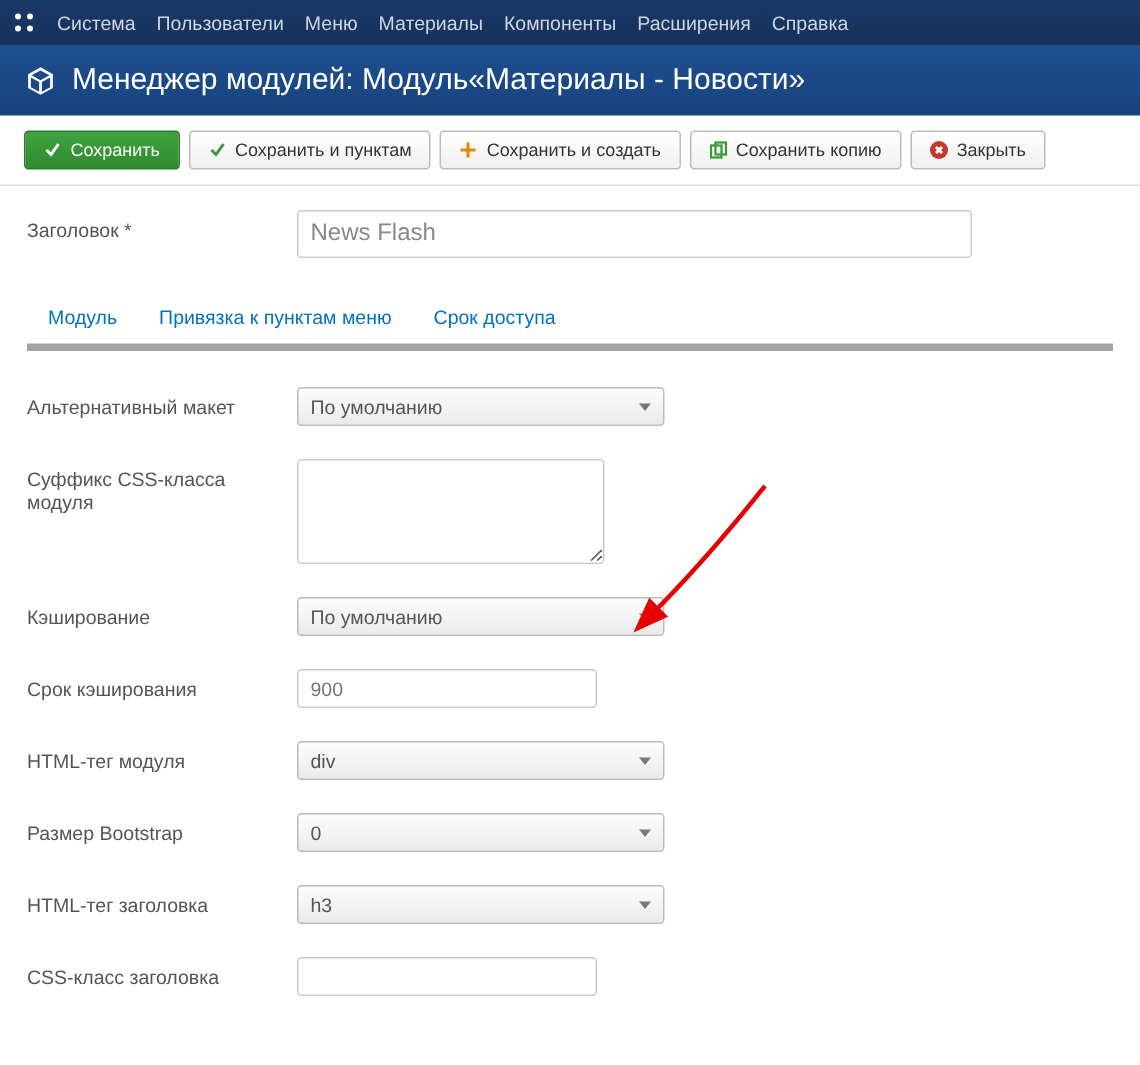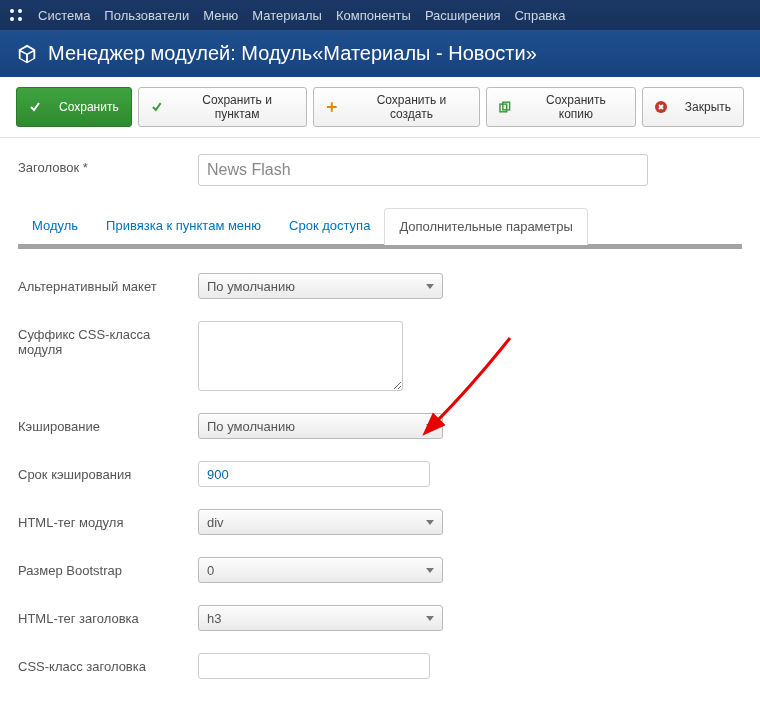--- a/index.html
+++ b/index.html
@@ -7,21 +7,21 @@
 
 .topnav { background: linear-gradient(#1a3867, #16325c); display: flex; align-items: center; height: 30px; padding: 0 8px; gap: 14px; }
 .topnav .logo { width: 16px; height: 16px; }
 .topnav a { color: #d0d6e0; text-decoration: none; font-size: 13px; }
 
 .titlebar { background: linear-gradient(#1f4f8f, #17437d); color: #fff; display: flex; align-items: center; padding: 12px 16px; gap: 10px; }
 .titlebar .cube { width: 22px; height: 22px; }
 .titlebar h1 { font-size: 20px; font-weight: normal; }
 
 .toolbar { display: flex; gap: 6px; padding: 10px 16px; border-bottom: 1px solid #e0e0e0; }
-.btn { display: inline-flex; align-items: center; gap: 18px; padding: 5px 12px; border: 1px solid #bbb; border-radius: 3px; background: linear-gradient(#fff,#f0f0f0); font-size: 12px; cursor: pointer; color: #333; }
+.btn { display: inline-flex; align-items: center; gap: 6px; padding: 5px 12px; border: 1px solid #bbb; border-radius: 3px; background: linear-gradient(#fff,#f0f0f0); font-size: 12px; cursor: pointer; color: #333; }
 .btn-primary { background: linear-gradient(#3fa33f,#2e8b2e); border-color: #2a7a2a; color: #fff; }
 .btn-primary .ico { stroke: #fff; fill: #fff; }
 .btn .ico { width: 12px; height: 12px; }
 .ico-green { stroke: #3a9a3a; fill: none; stroke-width: 2; }
 .ico-plus { stroke: #e08a00; stroke-width: 2; }
 .ico-copy { stroke: #3a9a3a; fill: none; stroke-width: 1.5; }
 .ico-x { stroke: #fff; stroke-width: 2; }
 .x-circ { fill: #c0392b; }
 
 .content { padding: 16px 18px; }
@@ -29,21 +29,21 @@
 .lbl { width: 180px; padding-top: 6px; color: #555; font-size: 13px; }
 .lbl.req::after { content: " *"; }
 .big-input { width: 450px; padding: 6px 8px; border: 1px solid #ccc; border-radius: 3px; font-size: 16px; color: #888; }
 
 .tabs { display: flex; border-bottom: 5px solid #a3a3a3; margin: 10px 0 24px; }
 .tabs .tab { padding: 10px 14px; color: #0073bb; font-size: 13px; cursor: pointer; }
 .tabs .tab.active { color: #555; border: 1px solid #ddd; border-bottom: 1px solid #fff; border-radius: 4px 4px 0 0; margin-bottom: -1px; background: #fff; }
 .select { width: 245px; height: 26px; border: 1px solid #bbb; border-radius: 3px; background: linear-gradient(#fdfdfd,#eaeaea); display: flex; align-items: center; justify-content: space-between; padding: 0 8px; color: #555; font-size: 13px; cursor: pointer; }
 .select .caret { width:0; height:0; border-left:4px solid transparent; border-right:4px solid transparent; border-top:5px solid #777; }
 .textarea { width: 205px; height: 70px; border: 1px solid #ccc; border-radius: 3px; resize: both; padding: 4px; }
-.txt-input { width: 232px; height: 26px; border: 1px solid #ccc; border-radius: 3px; padding: 0 8px; font-size: 13px; color: #0369a1; }
+.txt-input { width: 200px; height: 26px; border: 1px solid #ccc; border-radius: 3px; padding: 0 8px; font-size: 13px; color: #737373; }
 
 .arrow-overlay { position: absolute; pointer-events: none; }
 </style>
 </head>
 <body>
 
 <div class="topnav">
   <svg class="logo" viewBox="0 0 16 16">
       <g fill="#fff">
         <circle cx="4" cy="4" r="2"></circle>
@@ -107,21 +107,20 @@
 
   <div class="row">
     <div class="lbl req">Заголовок</div>
     <input class="big-input" value="News Flash" style="">
   </div>
 
   <div class="tabs">
     <div class="tab">Модуль</div>
     <div class="tab">Привязка к пунктам меню</div>
     <div class="tab">Срок доступа</div>
-    <div class="tab active">Дополнительные параметры</div>
   </div>
 
   <div class="row">
     <div class="lbl">Альтернативный макет</div>
     <div class="select">
       <span>По умолчанию</span>
       <span class="caret"></span>
     </div>
   </div>
 

